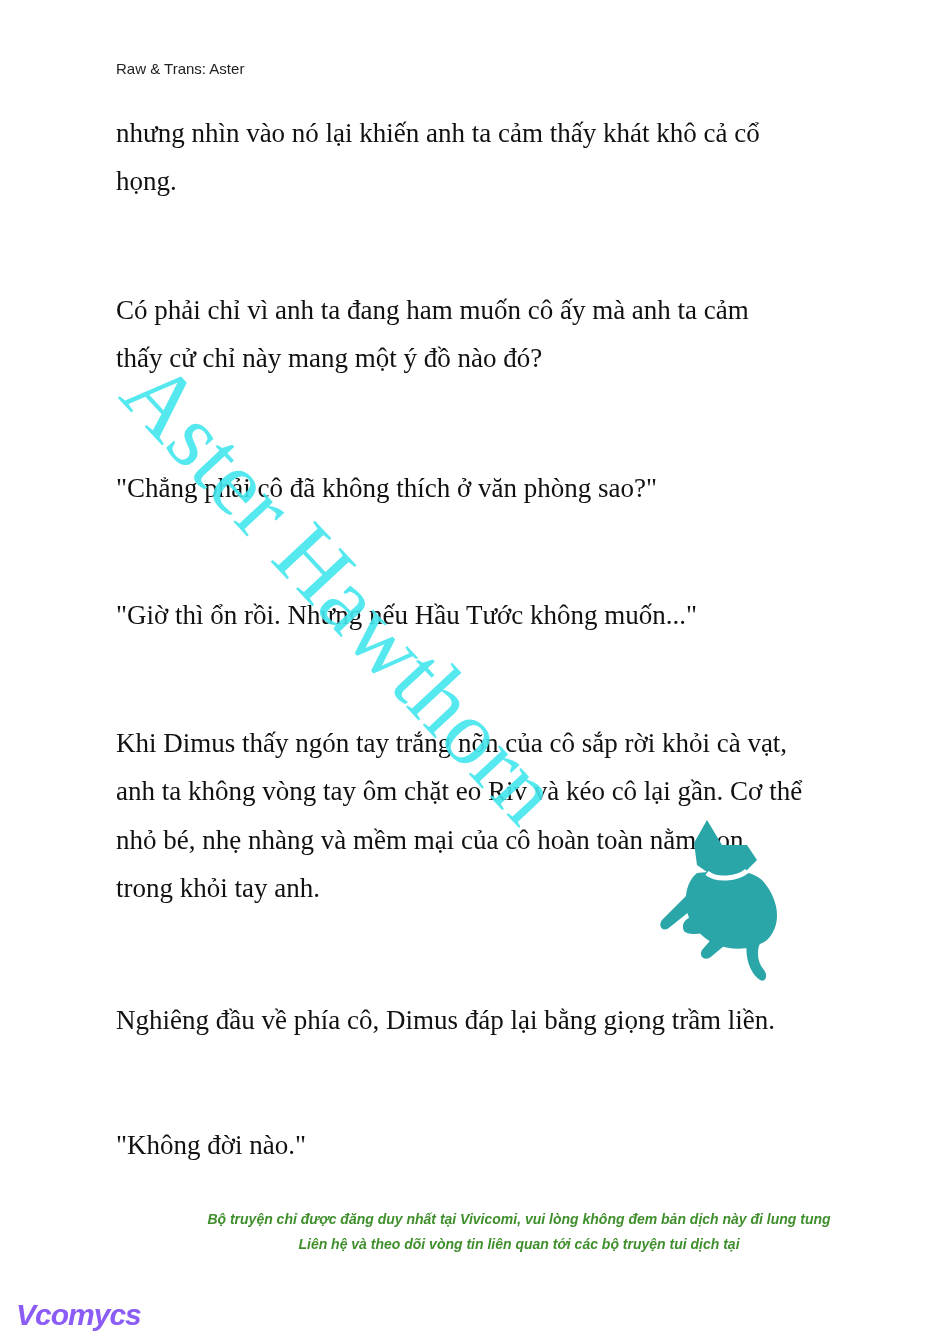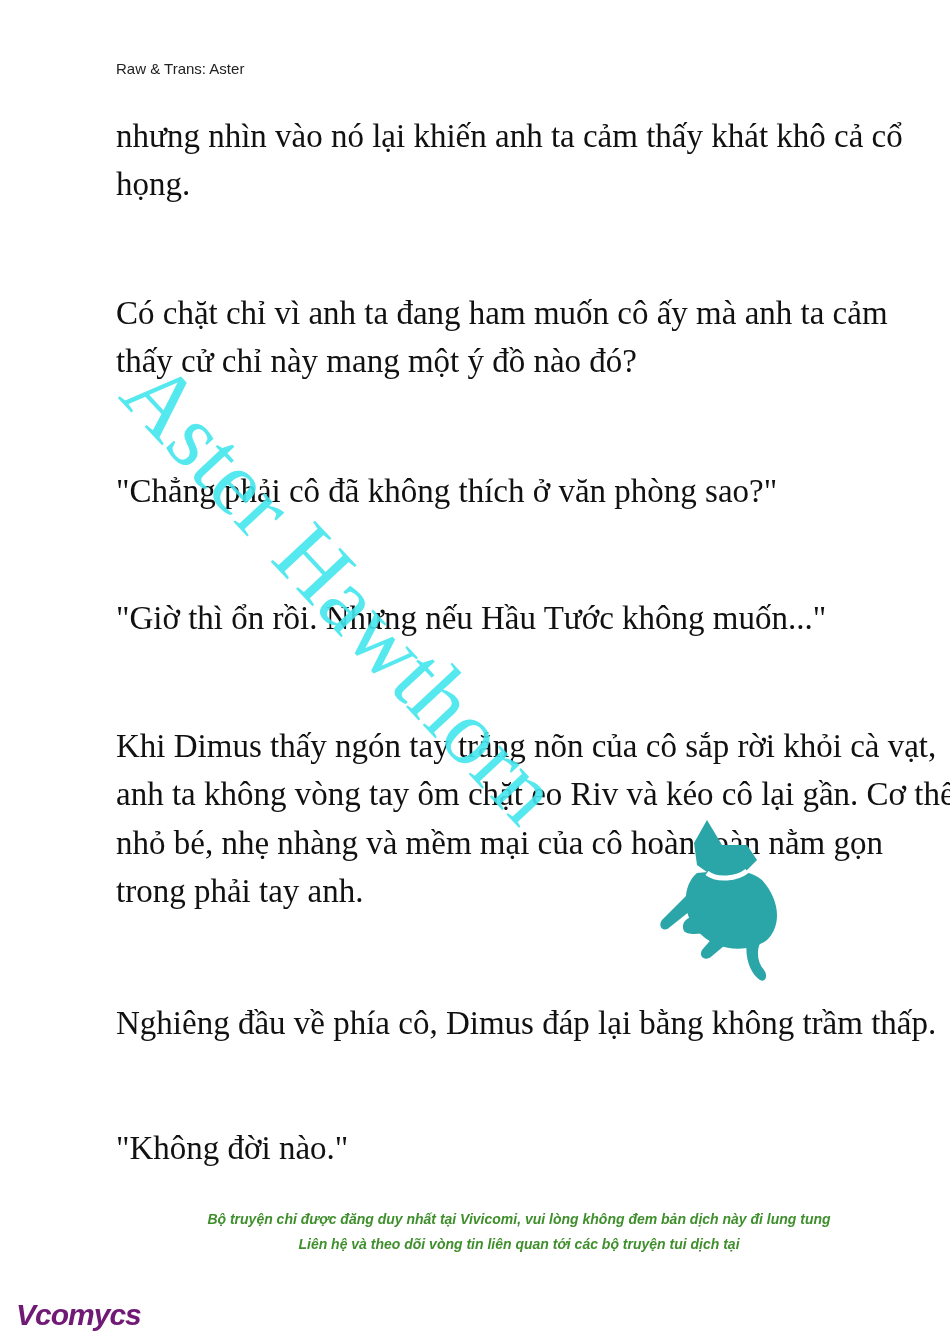--- a/index.html
+++ b/index.html
@@ -1,45 +1,45 @@
 <!DOCTYPE html>
 <html><head>
 <meta charset="utf-8">
 <style>
   html, body { margin: 0; padding: 0; background: #ffffff; }
   body { width: 950px; height: 1343px; position: relative; overflow: hidden; }
   .page { position: absolute; left: 0; top: 0; width: 950px; height: 1065px; background: #ffffff; }
   .header { position: absolute; left: 116px; top: 60px; font-family: "Liberation Sans", sans-serif; font-size: 15px; color: #222; }
-  .line { position: absolute; left: 116px; font-family: "Liberation Serif", serif; font-size: 33px; color: #111; white-space: nowrap; line-height: 1; }
+  .line { position: absolute; left: 116px; font-family: "Liberation Serif", serif; font-size: 27px; color: #111; white-space: nowrap; line-height: 1; }
   .watermark { position: absolute; left: 118px; top: 560px; width: 760px; transform-origin: left center; transform: rotate(47deg);
     font-family: "Liberation Serif", serif; font-size: 92px; color: #43e6ee; white-space: nowrap; opacity: 0.9; line-height: 1; pointer-events: none; }
   .cat { position: absolute; left: 652px; top: 815px; width: 140px; height: 170px; }
   .footer { position: absolute; left: 0; width: 950px; text-align: center; font-family: "Liberation Sans", sans-serif; font-style: italic; font-weight: bold;
     font-size: 14px; color: #3f8f2c; padding-left: 44px; }
   .logo { position: absolute; left: 16px; top: 1298px; font-family: "Liberation Sans", sans-serif; font-style: italic; font-weight: bold; font-size: 30px;
-    color: #701a75; letter-spacing: -1px; }
+    color: #8b5cf6; letter-spacing: -1px; }
 </style>
 </head>
 <body>
 
 <div class="page">
   <div class="header">Raw &amp; Trans: Aster</div>
 
   <div>
     <div class="line" style="top:120px">nhưng nhìn vào nó lại khiến anh ta cảm thấy khát khô cả cổ</div>
     <div class="line" style="top:168px">họng.</div>
-    <div class="line" style="top:297px">Có chặt chỉ vì anh ta đang ham muốn cô ấy mà anh ta cảm</div>
+    <div class="line" style="top:297px">Có phải chỉ vì anh ta đang ham muốn cô ấy mà anh ta cảm</div>
     <div class="line" style="top:345px">thấy cử chỉ này mang một ý đồ nào đó?</div>
     <div class="line" style="top:475px">"Chẳng phải cô đã không thích ở văn phòng sao?"</div>
     <div class="line" style="top:602px">"Giờ thì ổn rồi. Nhưng nếu Hầu Tước không muốn..."</div>
     <div class="line" style="top:730px">Khi Dimus thấy ngón tay trắng nõn của cô sắp rời khỏi cà vạt,</div>
     <div class="line" style="top:778px">anh ta không vòng tay ôm chặt eo Riv và kéo cô lại gần. Cơ thể</div>
     <div class="line" style="top:827px">nhỏ bé, nhẹ nhàng và mềm mại của cô hoàn toàn nằm gọn</div>
-    <div class="line" style="top:875px">trong phải tay anh.</div>
-    <div class="line" style="top:1007px">Nghiêng đầu về phía cô, Dimus đáp lại bằng không trầm thấp.</div>
+    <div class="line" style="top:875px">trong khỏi tay anh.</div>
+    <div class="line" style="top:1007px">Nghiêng đầu về phía cô, Dimus đáp lại bằng giọng trầm liền.</div>
     <div class="line" style="top:1132px">"Không đời nào."</div>
   </div>
 
   <div class="watermark" style="top:330px; left:140px;">Aster Hawthorn</div>
 
   <svg class="cat" viewBox="0 0 140 170">
     <g fill="#2aa6a8">
 
       <path d="M55 5 L70 30 L95 30 L105 45 L90 60 L62 62 L45 50 L42 28 Z"></path>
 

